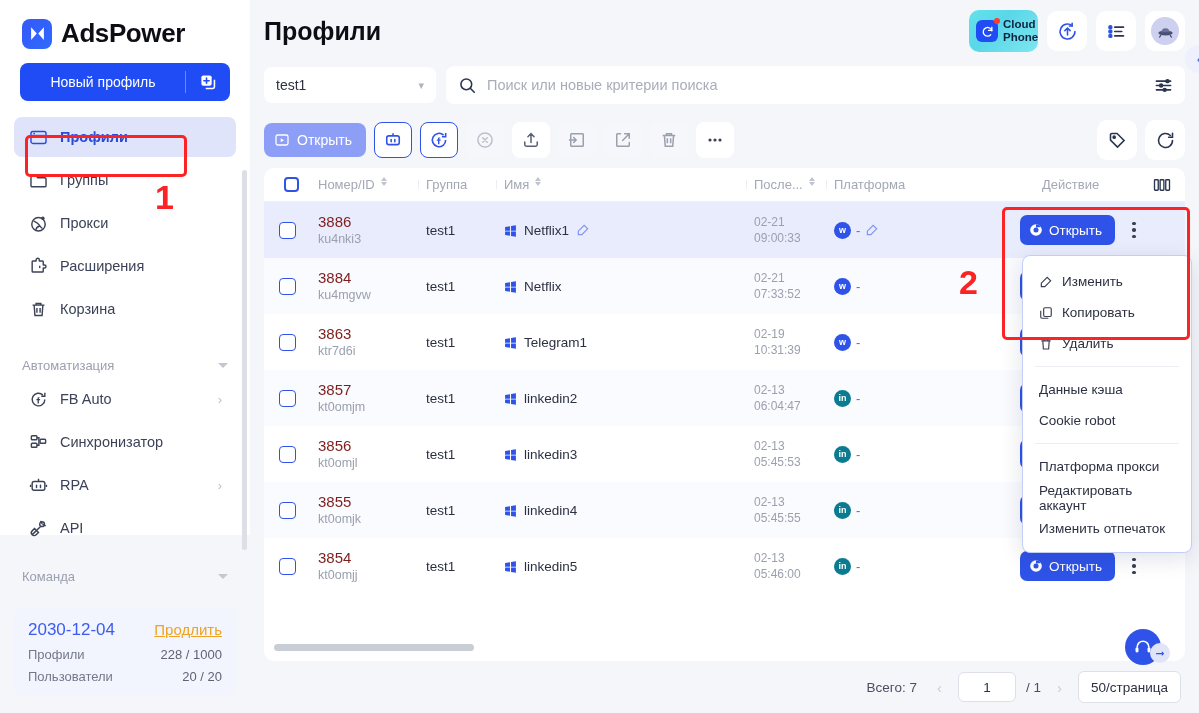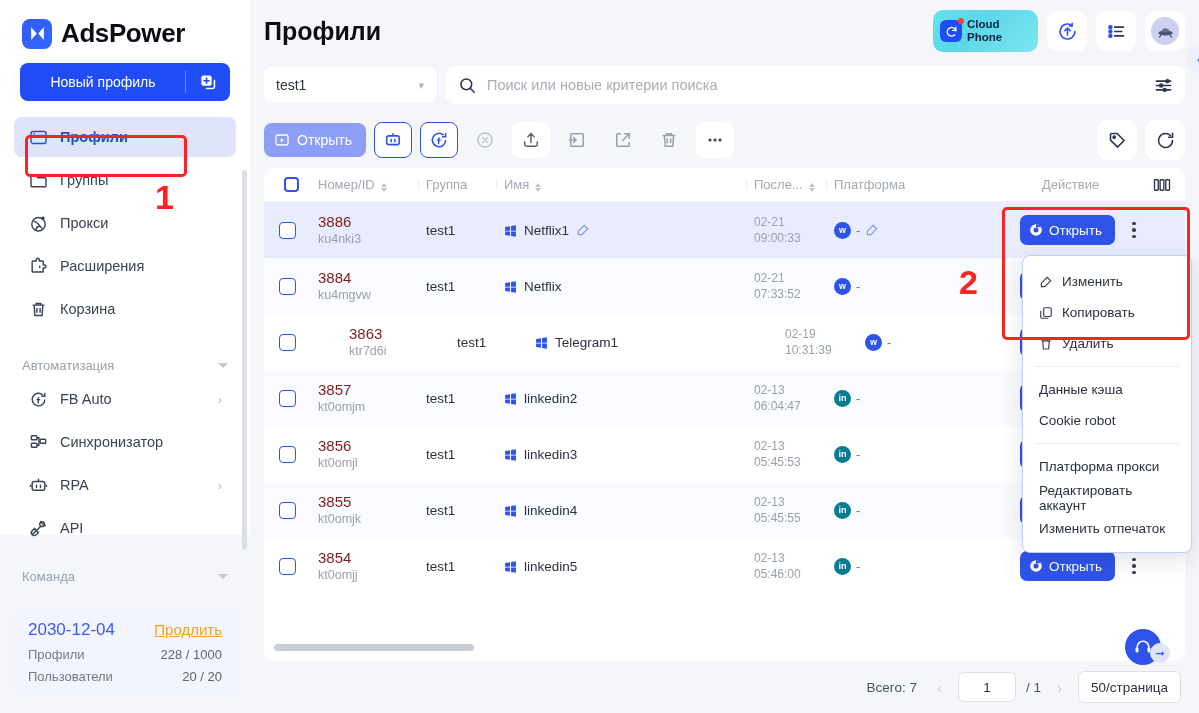--- a/index.html
+++ b/index.html
@@ -75,21 +75,21 @@
   .side-scroll {
     position:absolute; right:3px; top:170px; width:5px; height:380px; background:#dcdfe6; border-radius:3px;
   }
 
   
   .main { flex:1; display:flex; flex-direction:column; min-width:0; position:relative; }
   .topbar { height: 62px; display:flex; align-items:center; padding: 0 14px 0 14px; flex-shrink:0; }
   .page-title { font-size: 25px; font-weight: bold; color:#0d0d15; }
   .topbar-right { margin-left:auto; display:flex; align-items:center; gap:9px; }
   .cloud-phone {
-    width:105px;height:42px;border-radius:10px;
+    width:69px;height:42px;border-radius:10px;
     background: linear-gradient(135deg,#63e3ec,#5ad7e8 40%,#7ee6f0);
     display:flex; align-items:center; gap:5px; padding-left:7px; cursor:pointer; position:relative; overflow:hidden;
   }
   .cp-icon{width:22px;height:22px;border-radius:6px;background:#1f4cf5;display:flex;align-items:center;justify-content:center;flex-shrink:0;position:relative;}
   .cp-icon:after{content:"";position:absolute;top:-2px;right:-2px;width:6px;height:6px;border-radius:50%;background:#ff3b30;}
   .cp-text{font-size:11.5px;font-weight:bold;color:#0e2340;line-height:1.12;}
   .ic-btn {
     width:40px;height:40px;border-radius:10px;background:#fff;display:flex;align-items:center;justify-content:center;cursor:pointer;
   }
 
@@ -118,21 +118,21 @@
 
   
   .table-card {
     margin: 0 14px; background:#fff; border-radius:10px 10px 10px 10px; flex:1; min-height:0;
     display:flex; flex-direction:column; overflow:hidden; position:relative;
   }
   .thead {
     height:34px;display:flex;align-items:center;border-bottom:1px solid #f0f1f5;
     color:#a3a8b5;font-size:13px; flex-shrink:0;
   }
-  .th { display:flex;align-items:flex-end;gap:4px; padding-left:8px; position:relative;}
+  .th { display:flex;align-items:flex-start;gap:4px; padding-left:8px; position:relative;}
   .th.sep:before{content:"";position:absolute;left:0;top:3px;bottom:3px;width:1px;background:#eceef3;}
   .c-check{width:46px;display:flex;justify-content:center;align-items:center;}
   .c-id{width:108px;}
   .c-group{width:78px;}
   .c-name{width:250px;}
   .c-last{width:80px;}
   .c-plat{flex:1; min-width:0;}
   .c-act{width:175px;display:flex;align-items:center;}
   .sorter{display:inline-flex;flex-direction:column;gap:1px;margin-left:2px;}
   .sorter i{display:block;width:0;height:0;border-left:3.5px solid transparent;border-right:3.5px solid transparent;}
@@ -640,21 +640,21 @@
                 <i></i>
                 <i></i>
               </div>
           </div>
         </div>
 
         <div class="trow">
           <div class="c-check">
               <span class="cb"></span>
             </div>
-          <div class="c-id" style="padding-left:8px;margin-left:31px;">
+          <div class="c-id" style="padding-left:8px;">
             <div class="id-main">3863</div>
             <div class="id-sub">ktr7d6i</div>
           </div>
           <div class="c-group" style="padding-left:8px;">test1</div>
           <div class="c-name name-cell" style="padding-left:8px;">
             <span class="win-glyph">
               <svg width="13" height="13" viewBox="0 0 24 24">
                   <path d="M2 5.5l9-1.4v8.2H2zM13 3.8L22 2.5v9.8h-9zM2 13.7h9v7.9l-9-1.3zM13 13.7h9v9.8l-9-1.3z" fill="#2f53e8"></path>
                 </svg>
             </span>

